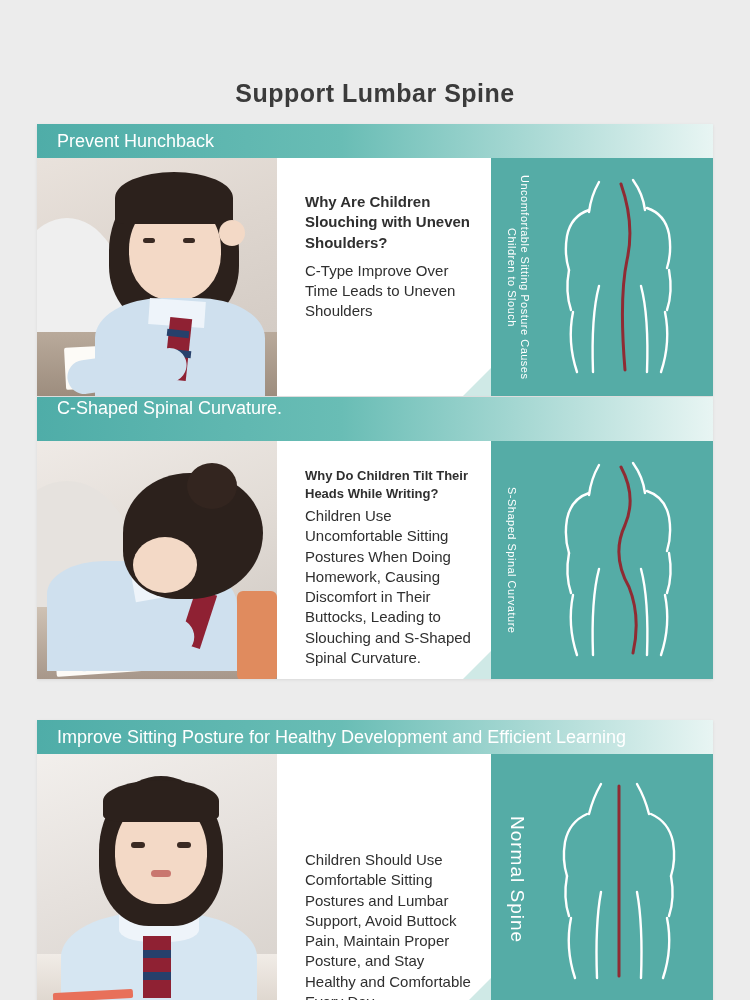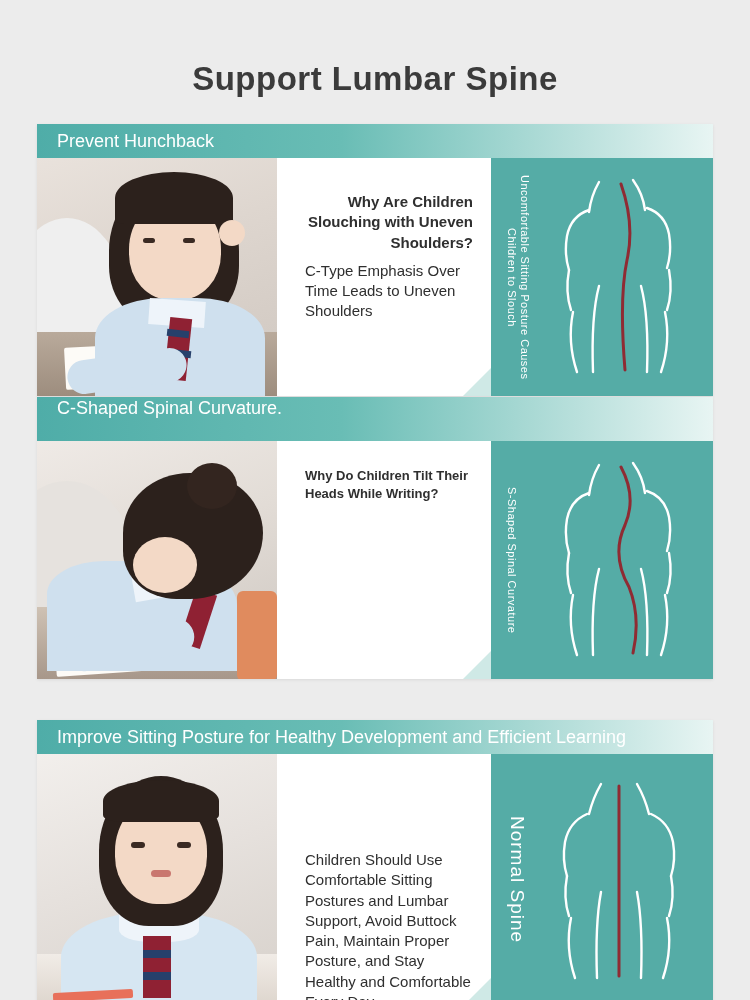--- a/index.html
+++ b/index.html
@@ -15,25 +15,25 @@
     position: relative;
   }
   .page {
     position: relative;
     width: 750px;
     height: 1000px;
     background: #ececec;
   }
   .page-title {
     text-align: center;
-    font-size: 33px;
+    font-size: 25px;
     font-weight: bold;
     color: #3b3b3b;
     letter-spacing: 0.5px;
-    padding-top: 61px;
+    padding-top: 80px;
     margin: 0;
     line-height: 1.1;
   }
 
   
   .card {
     position: absolute;
     left: 37px;
     width: 676px;
     background: #ffffff;
@@ -192,22 +192,22 @@
         <div class="shirt ph" style="left:58px; top:140px; width:170px; height:100px;"></div>
         <div class="collar ph" style="left:112px; top:142px; width:56px; height:26px; transform:rotate(4deg);"></div>
         <div class="tie" style="left:130px; top:160px; width:22px; height:62px; transform:rotate(6deg);"></div>
         <div class="tie-stripe" style="left:130px; top:172px; width:22px; height:7px; transform:rotate(6deg);"></div>
         <div class="tie-stripe" style="left:132px; top:192px; width:22px; height:7px; transform:rotate(6deg);"></div>
         <div class="arm" style="left:30px; top:196px; width:120px; height:34px; transform:rotate(-8deg);"></div>
         <div class="ph" style="left:182px; top:62px; width:26px; height:26px; background:#f3d9c6; border-radius:50%;"></div>
       </div>
 
       <div class="text-col">
-        <p style="font-size:15px; font-weight:600;text-align:right;">Why Are Children Slouching with Uneven Shoulders?</p>
-        <p style="font-size:15px; margin-top:8px;">C-Type Emphasis Over Time Leads to Uneven Shoulders</p>
+        <p style="font-size:15px; font-weight:600;">Why Are Children Slouching with Uneven Shoulders?</p>
+        <p style="font-size:15px; margin-top:8px;">C-Type Improve Over Time Leads to Uneven Shoulders</p>
         <div class="corner"></div>
       </div>
 
       <div class="spine-col">
         <div class="vlabel">Uncomfortable Sitting Posture Causes Children to Slouch</div>
         <svg class="spine-svg" width="170" height="222" viewBox="0 0 170 222">
           <g fill="none" stroke="#ffffff" stroke-width="2.4" stroke-linecap="round">
             <path d="M62 16 q-8 14 -10 30"></path>
             <path d="M96 14 q10 14 12 30"></path>
             <path d="M52 44 q-18 6 -22 26 q-3 18 2 34"></path>
@@ -242,20 +242,21 @@
         <div class="tie" style="left:150px; top:150px; width:22px; height:56px; transform:rotate(18deg);"></div>
         <div class="hair ph" style="left:86px; top:32px; width:140px; height:126px; border-radius:50% 50% 55% 40%;"></div>
         <div class="bun" style="left:150px; top:22px; width:50px; height:46px;"></div>
         <div class="head ph" style="left:96px; top:96px; width:64px; height:56px; border-radius:50%;"></div>
         <div class="arm" style="left:28px; top:186px; width:130px; height:36px; transform:rotate(-10deg);"></div>
         <div class="ph" style="left:200px; top:150px; width:40px; height:90px; background:#e08b5e; border-radius:6px;"></div>
       </div>
 
       <div class="text-col" style="padding-top:26px;">
         <p style="font-size:13px; font-weight:600;">Why Do Children Tilt Their Heads While Writing?</p>
+        <p style="font-size:15px; margin-top:4px;">Children Use Uncomfortable Sitting Postures When Doing Homework, Causing Discomfort in Their Buttocks, Leading to Slouching and S-Shaped Spinal Curvature.</p>
         <div class="corner"></div>
       </div>
 
       <div class="spine-col">
         <div class="vlabel">S-Shaped Spinal Curvature</div>
         <svg class="spine-svg" width="170" height="222" viewBox="0 0 170 222">
           <g fill="none" stroke="#ffffff" stroke-width="2.4" stroke-linecap="round">
             <path d="M62 16 q-8 14 -10 30"></path>
             <path d="M96 14 q10 14 12 30"></path>
             <path d="M52 44 q-18 6 -22 26 q-3 18 2 34"></path>

